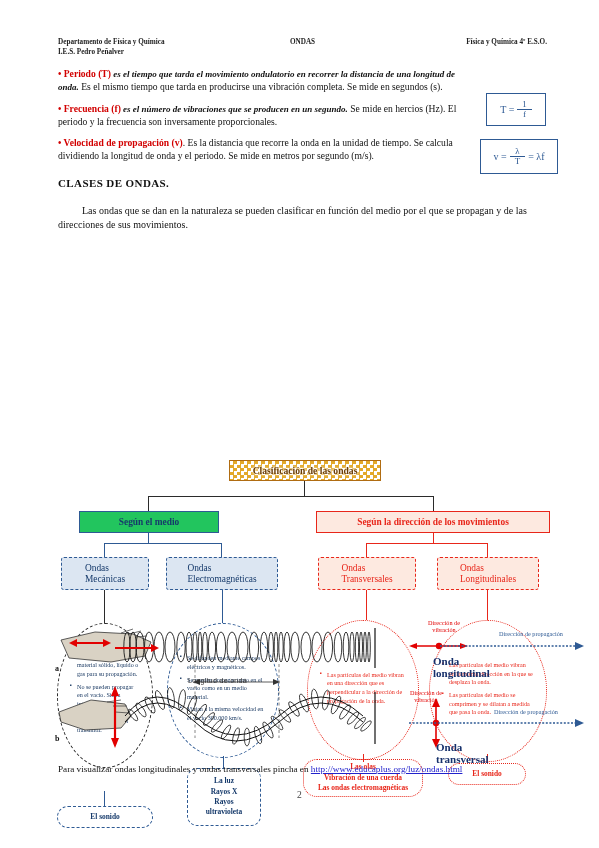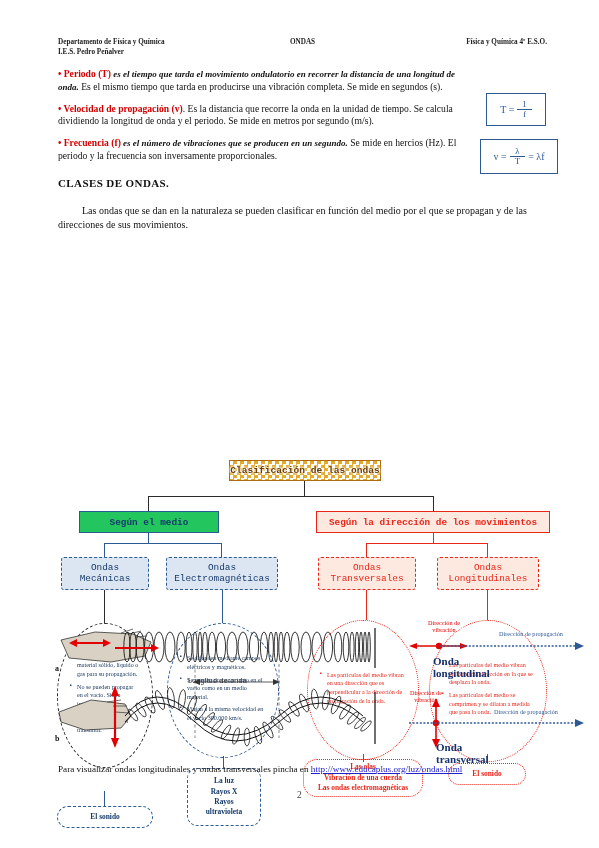--- a/index.html
+++ b/index.html
@@ -38,21 +38,21 @@
   .frac { display:inline-flex; flex-direction:column; align-items:center; line-height:1.02; }
   .frac .num { border-bottom:1.2px solid #2e5a94; padding:0 5px; font-size:9px; }
   .frac .den { padding:0 5px; font-size:9px; }
 
   
   .sect-title { position:absolute; top:177px; left:58px; font-size:11px; letter-spacing:.4px; color:#111;font-weight:bold; }
   .intro { position:absolute; top:204px; left:58px; width:480px; font-size:10px; line-height:1.35; text-indent:24px; }
 
   
   .diagram { position:absolute; top:228px; left:0; width:599px; height:370px; }
-  .node { position:absolute; display:flex; align-items:center; justify-content:center; text-align:center;font-family:Liberation Mono, monospace; }
+  .node { position:absolute; display:flex; align-items:center; justify-content:center; text-align:left; }
 
   .root {
     left:229px; top:232px; width:152px; height:21px;
     border:1.6px solid #b06c12;
     background:
       repeating-conic-gradient(#e3a92a 0% 25%, #ffffff 0% 50%) 0 0/7px 7px;
     color:#6b3d06; font-weight:bold; font-size:9.6px;
     text-shadow:0 0 2px #fff,0 0 3px #fff, 0 0 4px #fff;
   }
 
@@ -143,24 +143,24 @@
       <div class="hdr-right">Física y Química 4º E.S.O.</div>
     </div>
     <div class="hdr-center" style="top:0;">ONDAS</div>
   </div>
 
   <div class="defs">
     <div class="def">
       <span class="lead">• Periodo (T)</span><span class="ital"> es el tiempo que tarda el movimiento ondulatorio en recorrer la distancia de una longitud de onda.</span><span> Es el mismo tiempo que tarda en producirse una vibración completa. Se mide en segundos (s).</span>
     </div>
     <div class="def">
+      <span class="lead">• Frecuencia (f)</span><span class="ital"> es el número de vibraciones que se producen en un segundo.</span><span> Se mide en hercios (Hz). El periodo y la frecuencia son inversamente proporcionales.</span>
+    </div>
+    <div class="def">
       <span class="lead">• Velocidad de propagación (v)</span><span>. Es la distancia que recorre la onda en la unidad de tiempo. Se calcula dividiendo la longitud de onda y el periodo. Se mide en metros por segundo (m/s).</span>
-    </div>
-    <div class="def">
-      <span class="lead">• Frecuencia (f)</span><span class="ital"> es el número de vibraciones que se producen en un segundo.</span><span> Se mide en hercios (Hz). El periodo y la frecuencia son inversamente proporcionales.</span>
     </div>
   </div>
 
   <div class="formula f1">
     <div class="fx">
       <span>T =</span>
       <span class="frac">
         <span class="num">1</span>
         <span class="den">f</span>
       </span>

